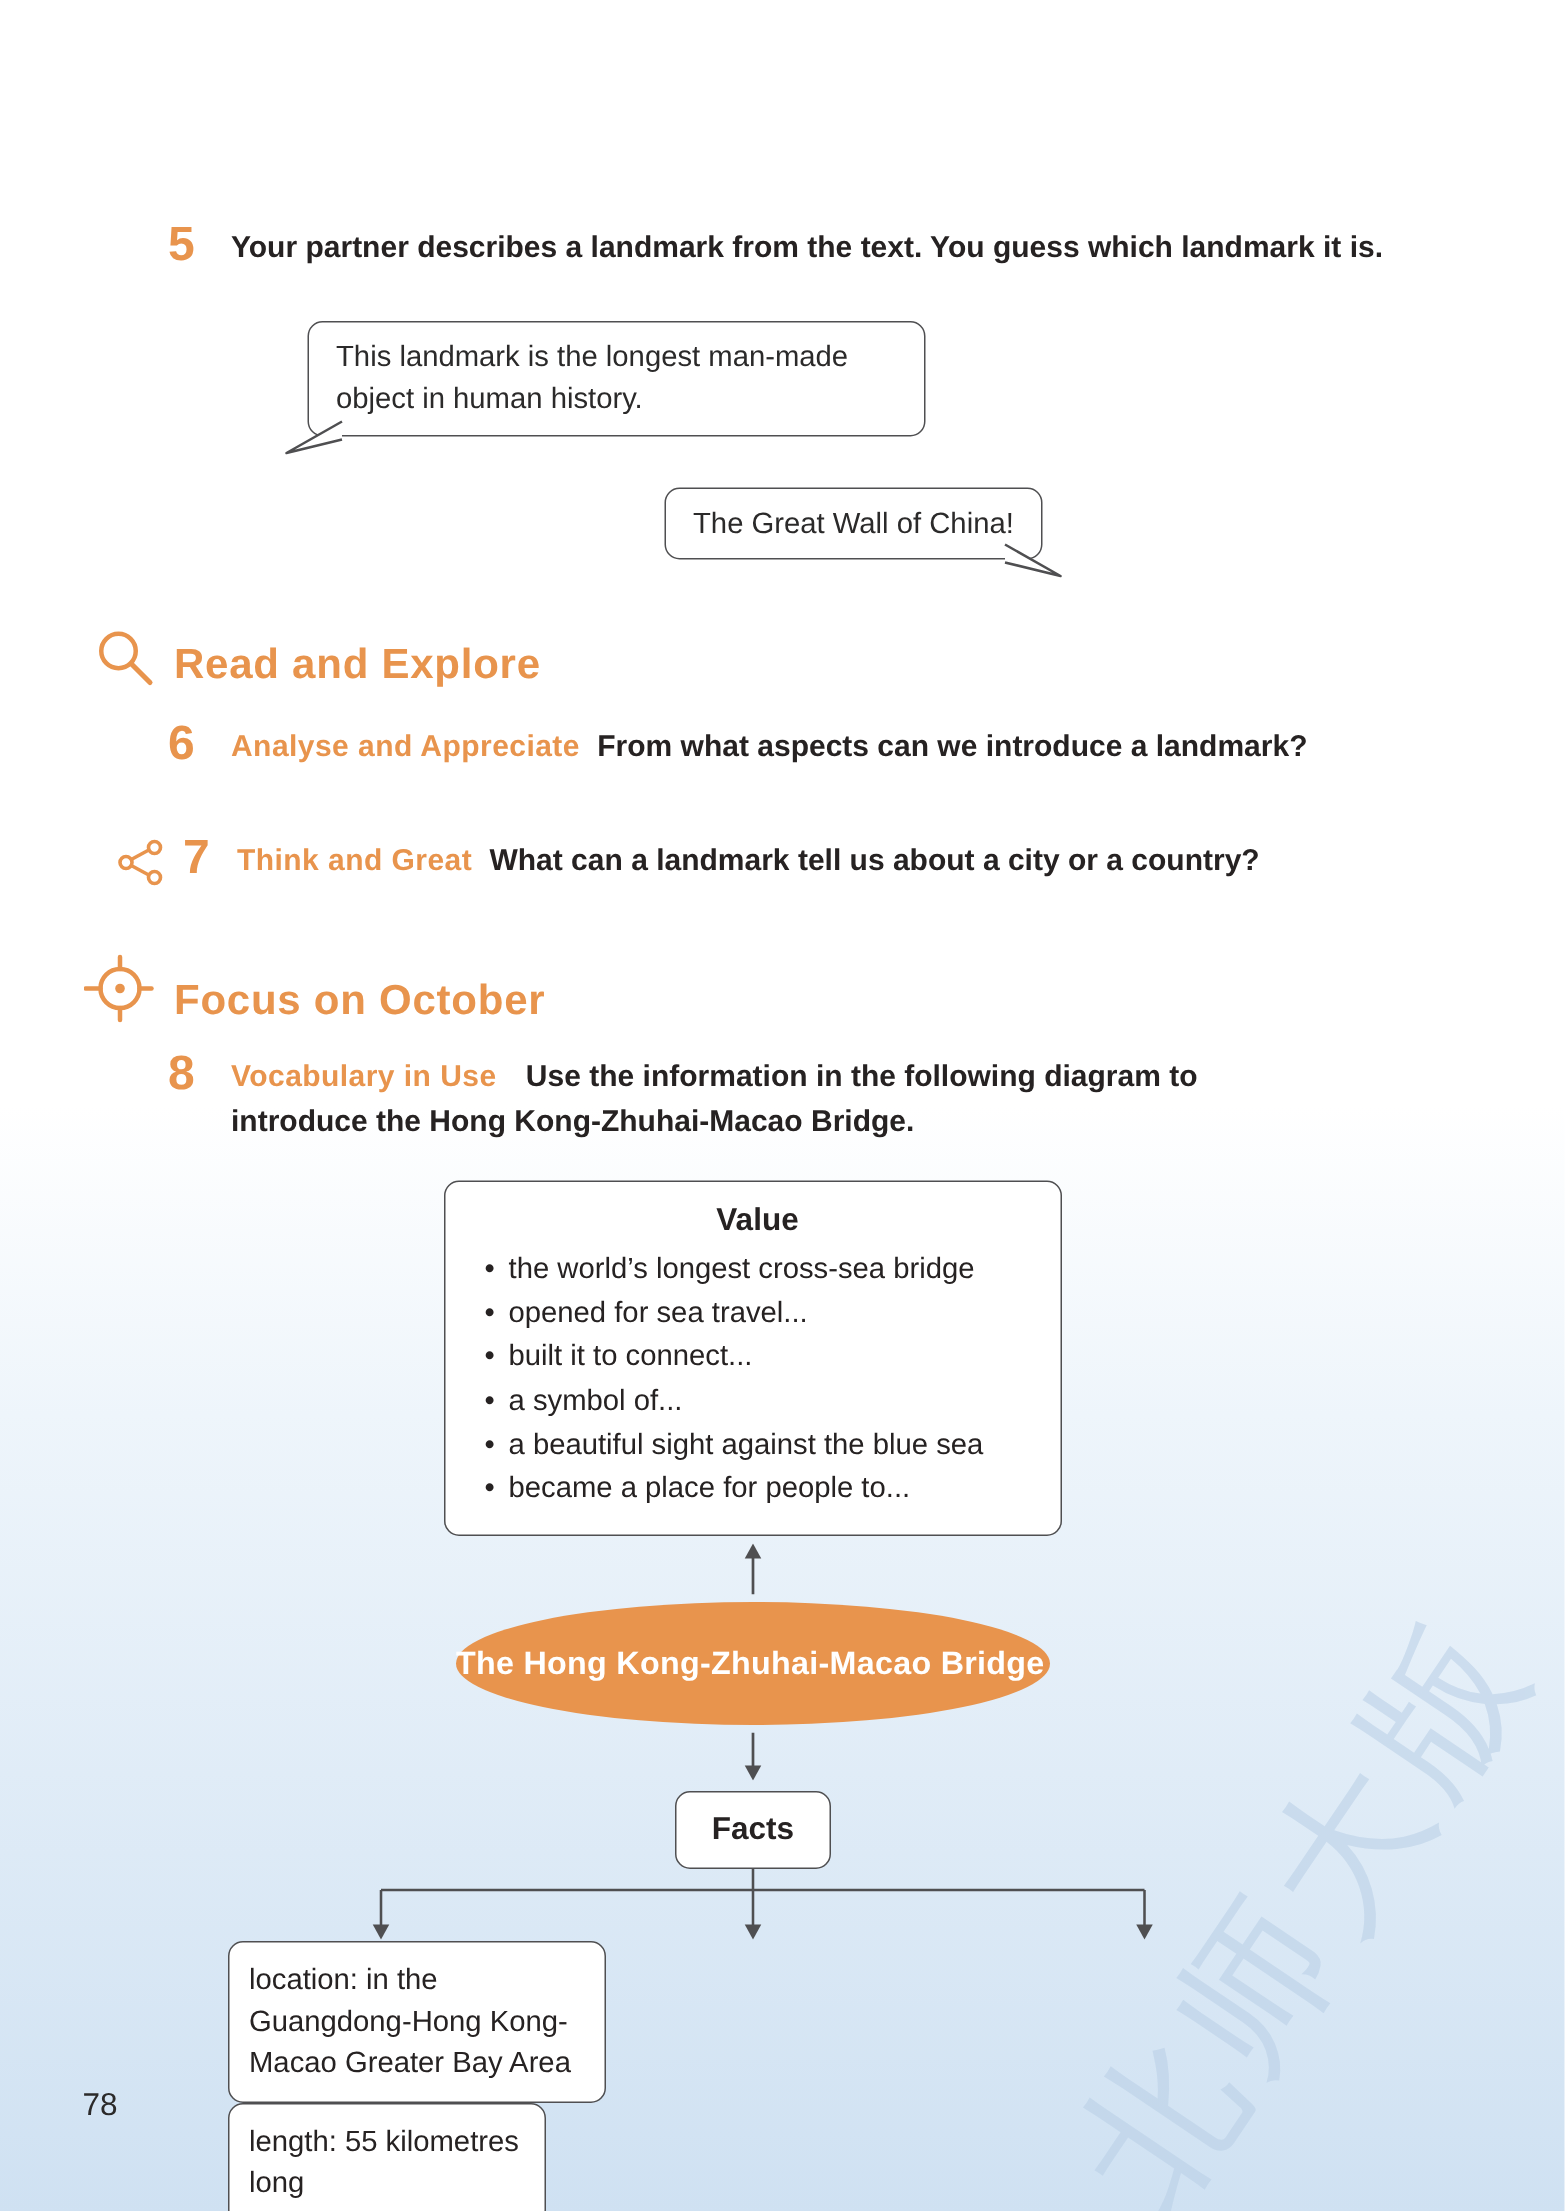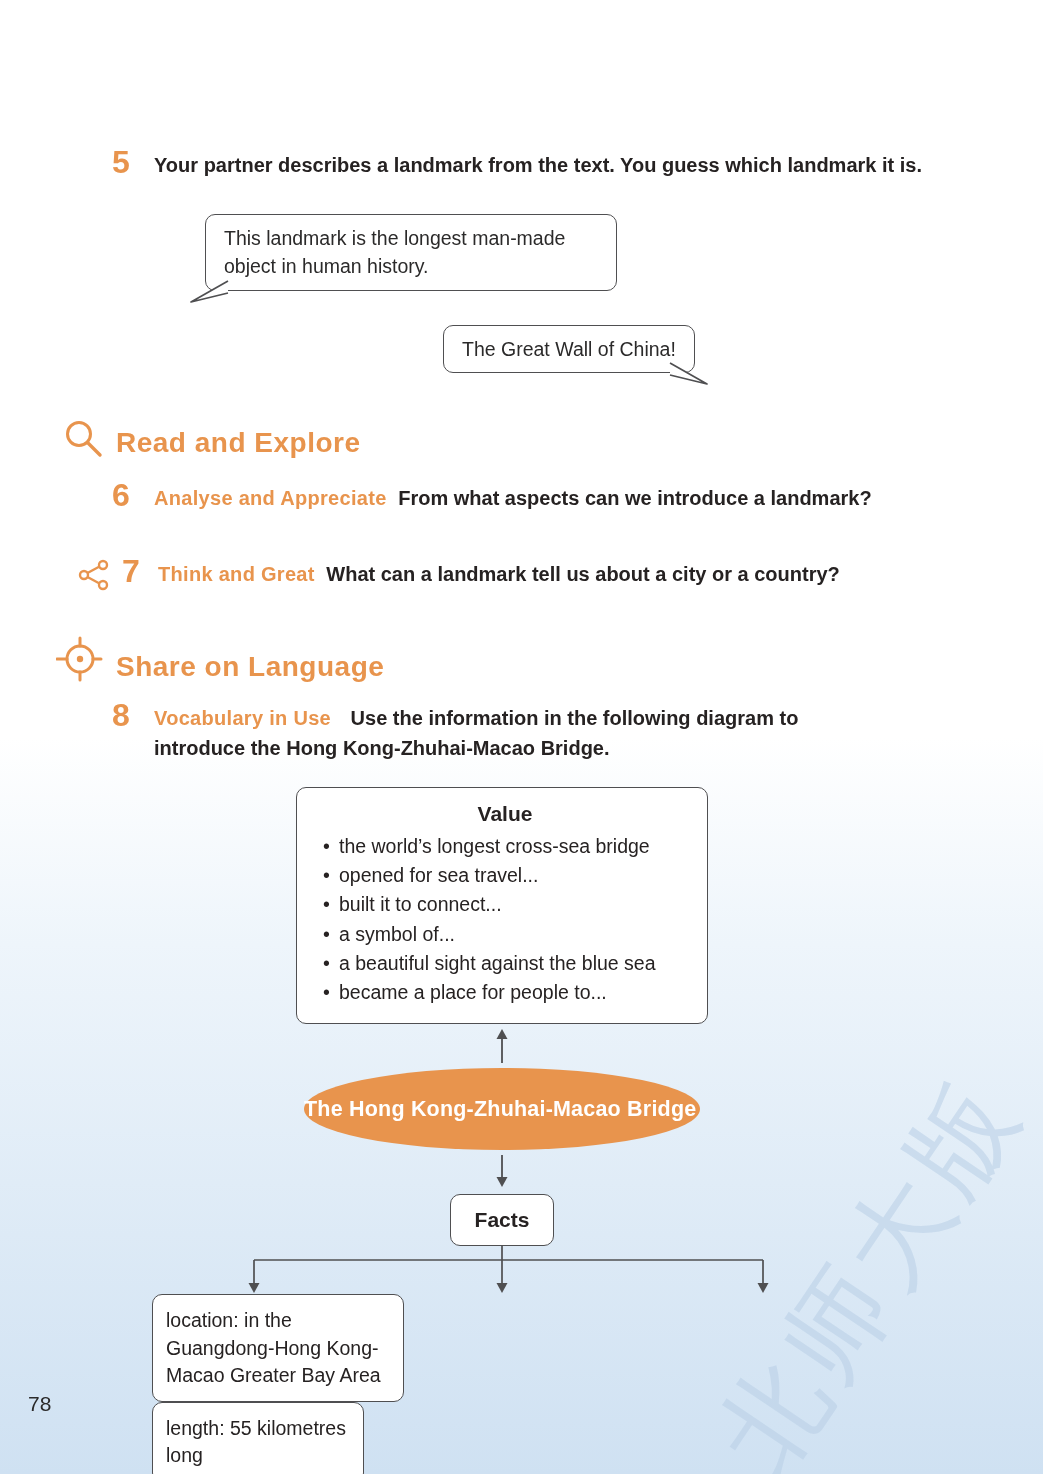--- a/index.html
+++ b/index.html
@@ -67,21 +67,21 @@
   .fact-row{display:flex;width:700px;justify-content:space-between;flex-direction:column;}
   .fact-box{
     background:#fff;border:1.7px solid var(--border);border-radius:10px;
     padding:12px 13px;font-size:19.5px;line-height:1.4;
   }
   .fact-box.loc{width:252px;}
   .fact-box.len{width:212px;}
   .fact-box.his{width:250px;}
   .fact-box .dot-list li{font-size:19.5px;line-height:1.4;}
   
-  .page-num{position:absolute;left:28px;bottom:58px;font-size:21px;color:#2b2a2a;}
+  .page-num{position:absolute;left:55px;bottom:58px;font-size:21px;color:#2b2a2a;}
   .watermark{
     position:absolute;right:-52px;bottom:128px;
     font-size:104px;color:var(--watermark);opacity:.55;
     transform:rotate(-56deg);letter-spacing:8px;white-space:nowrap;
     font-family:"DejaVu Sans",sans-serif;
   }
   
   .mt-ex5{margin-top:146px;}
   .mt-re{margin-top:44px;margin-left:62px;}
   .mt-ex6{margin-top:20px;}
@@ -152,21 +152,21 @@
   
   <h2 class="section-head mt-fl">
     <svg width="48" height="48" viewBox="0 0 48 48">
       <circle cx="24" cy="24" r="13" fill="none" stroke="#e8944d" stroke-width="3"></circle>
       <circle cx="24" cy="24" r="3.2" fill="#e8944d"></circle>
       <line x1="24" y1="3" x2="24" y2="11" stroke="#e8944d" stroke-width="3" stroke-linecap="round"></line>
       <line x1="24" y1="37" x2="24" y2="45" stroke="#e8944d" stroke-width="3" stroke-linecap="round"></line>
       <line x1="1" y1="24" x2="11" y2="24" stroke="#e8944d" stroke-width="3" stroke-linecap="round"></line>
       <line x1="37" y1="24" x2="45" y2="24" stroke="#e8944d" stroke-width="3" stroke-linecap="round"></line>
     </svg>
-    <span class="section-title">Share on Language</span>
+    <span class="section-title">Focus on October</span>
   </h2>
 
   
   <div class="ex-row mt-ex8">
     <span class="ex-num">8</span>
     <p class="ex-text" style="max-width:730px;">
       <span class="orange-label" style="margin-right:14px;">Vocabulary in Use</span>
       <span>Use the information in the following diagram to introduce the Hong Kong-Zhuhai-Macao Bridge.</span>
     </p>
   </div>

